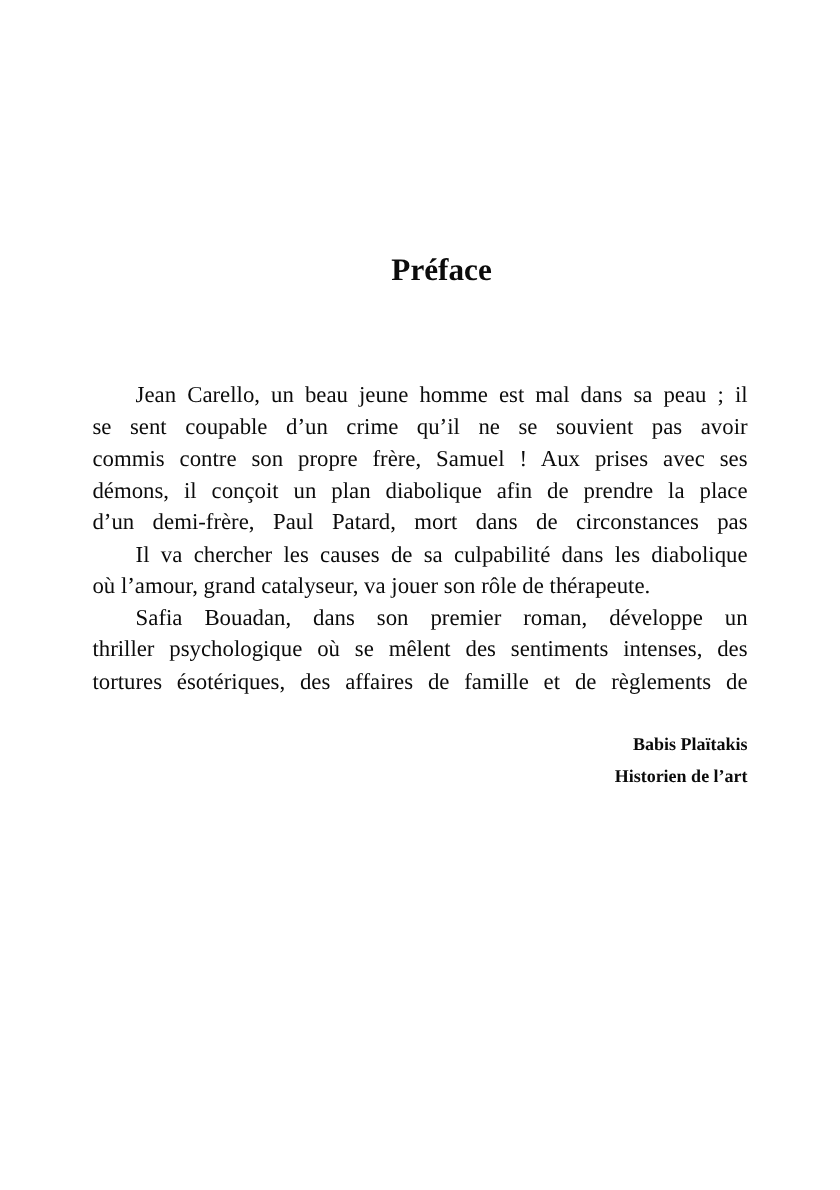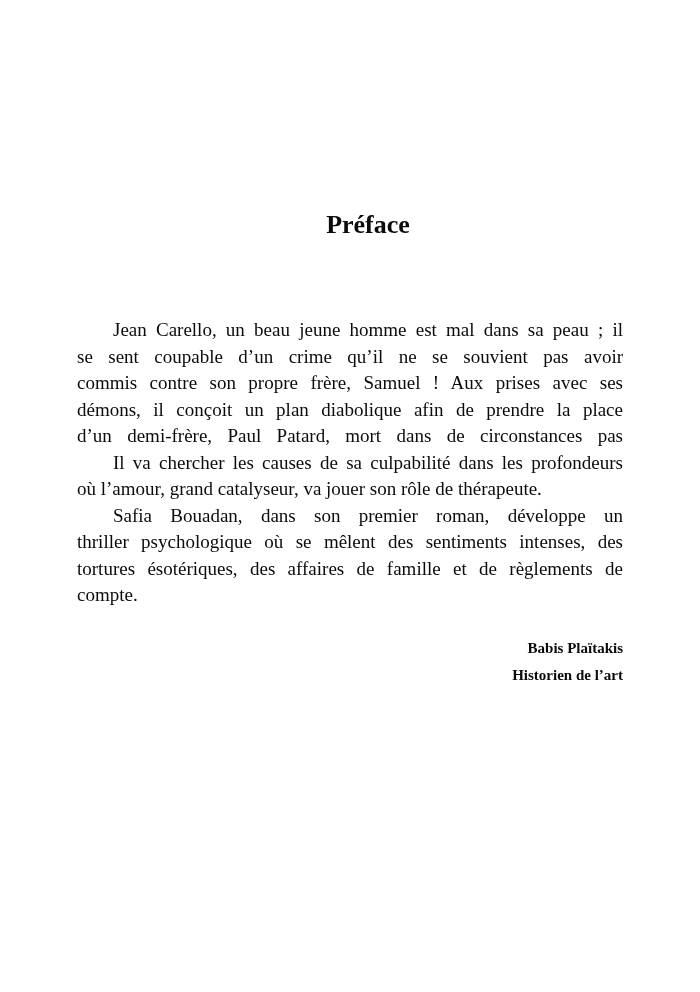--- a/index.html
+++ b/index.html
@@ -62,29 +62,28 @@
 
     <div class="para">
       <div class="tline first">Jean Carello, un beau jeune homme est mal dans sa peau ; il</div>
       <div class="tline">se sent coupable d’un crime qu’il ne se souvient pas avoir</div>
       <div class="tline">commis contre son propre frère, Samuel ! Aux prises avec ses</div>
       <div class="tline">démons, il conçoit un plan diabolique afin de prendre la place</div>
       <div class="tline">d’un demi-frère, Paul Patard, mort dans de circonstances pas</div>
     </div>
 
     <div class="para">
-      <div class="tline first">Il va chercher les causes de sa culpabilité dans les profondeurs</div>
+      <div class="tline first">Il va chercher les causes de sa culpabilité dans les diabolique</div>
       <div class="tline plast">où l’amour, grand catalyseur, va jouer son rôle de thérapeute.</div>
     </div>
 
     <div class="para">
       <div class="tline first">Safia Bouadan, dans son premier roman, développe un</div>
       <div class="tline">thriller psychologique où se mêlent des sentiments intenses, des</div>
       <div class="tline">tortures ésotériques, des affaires de famille et de règlements de</div>
-      <div class="tline plast">compte.</div>
     </div>
 
   </div>
 
   <div class="signature">
     <div>Babis Plaïtakis</div>
     <div>Historien de l’art</div>
   </div>
 
 </div>

